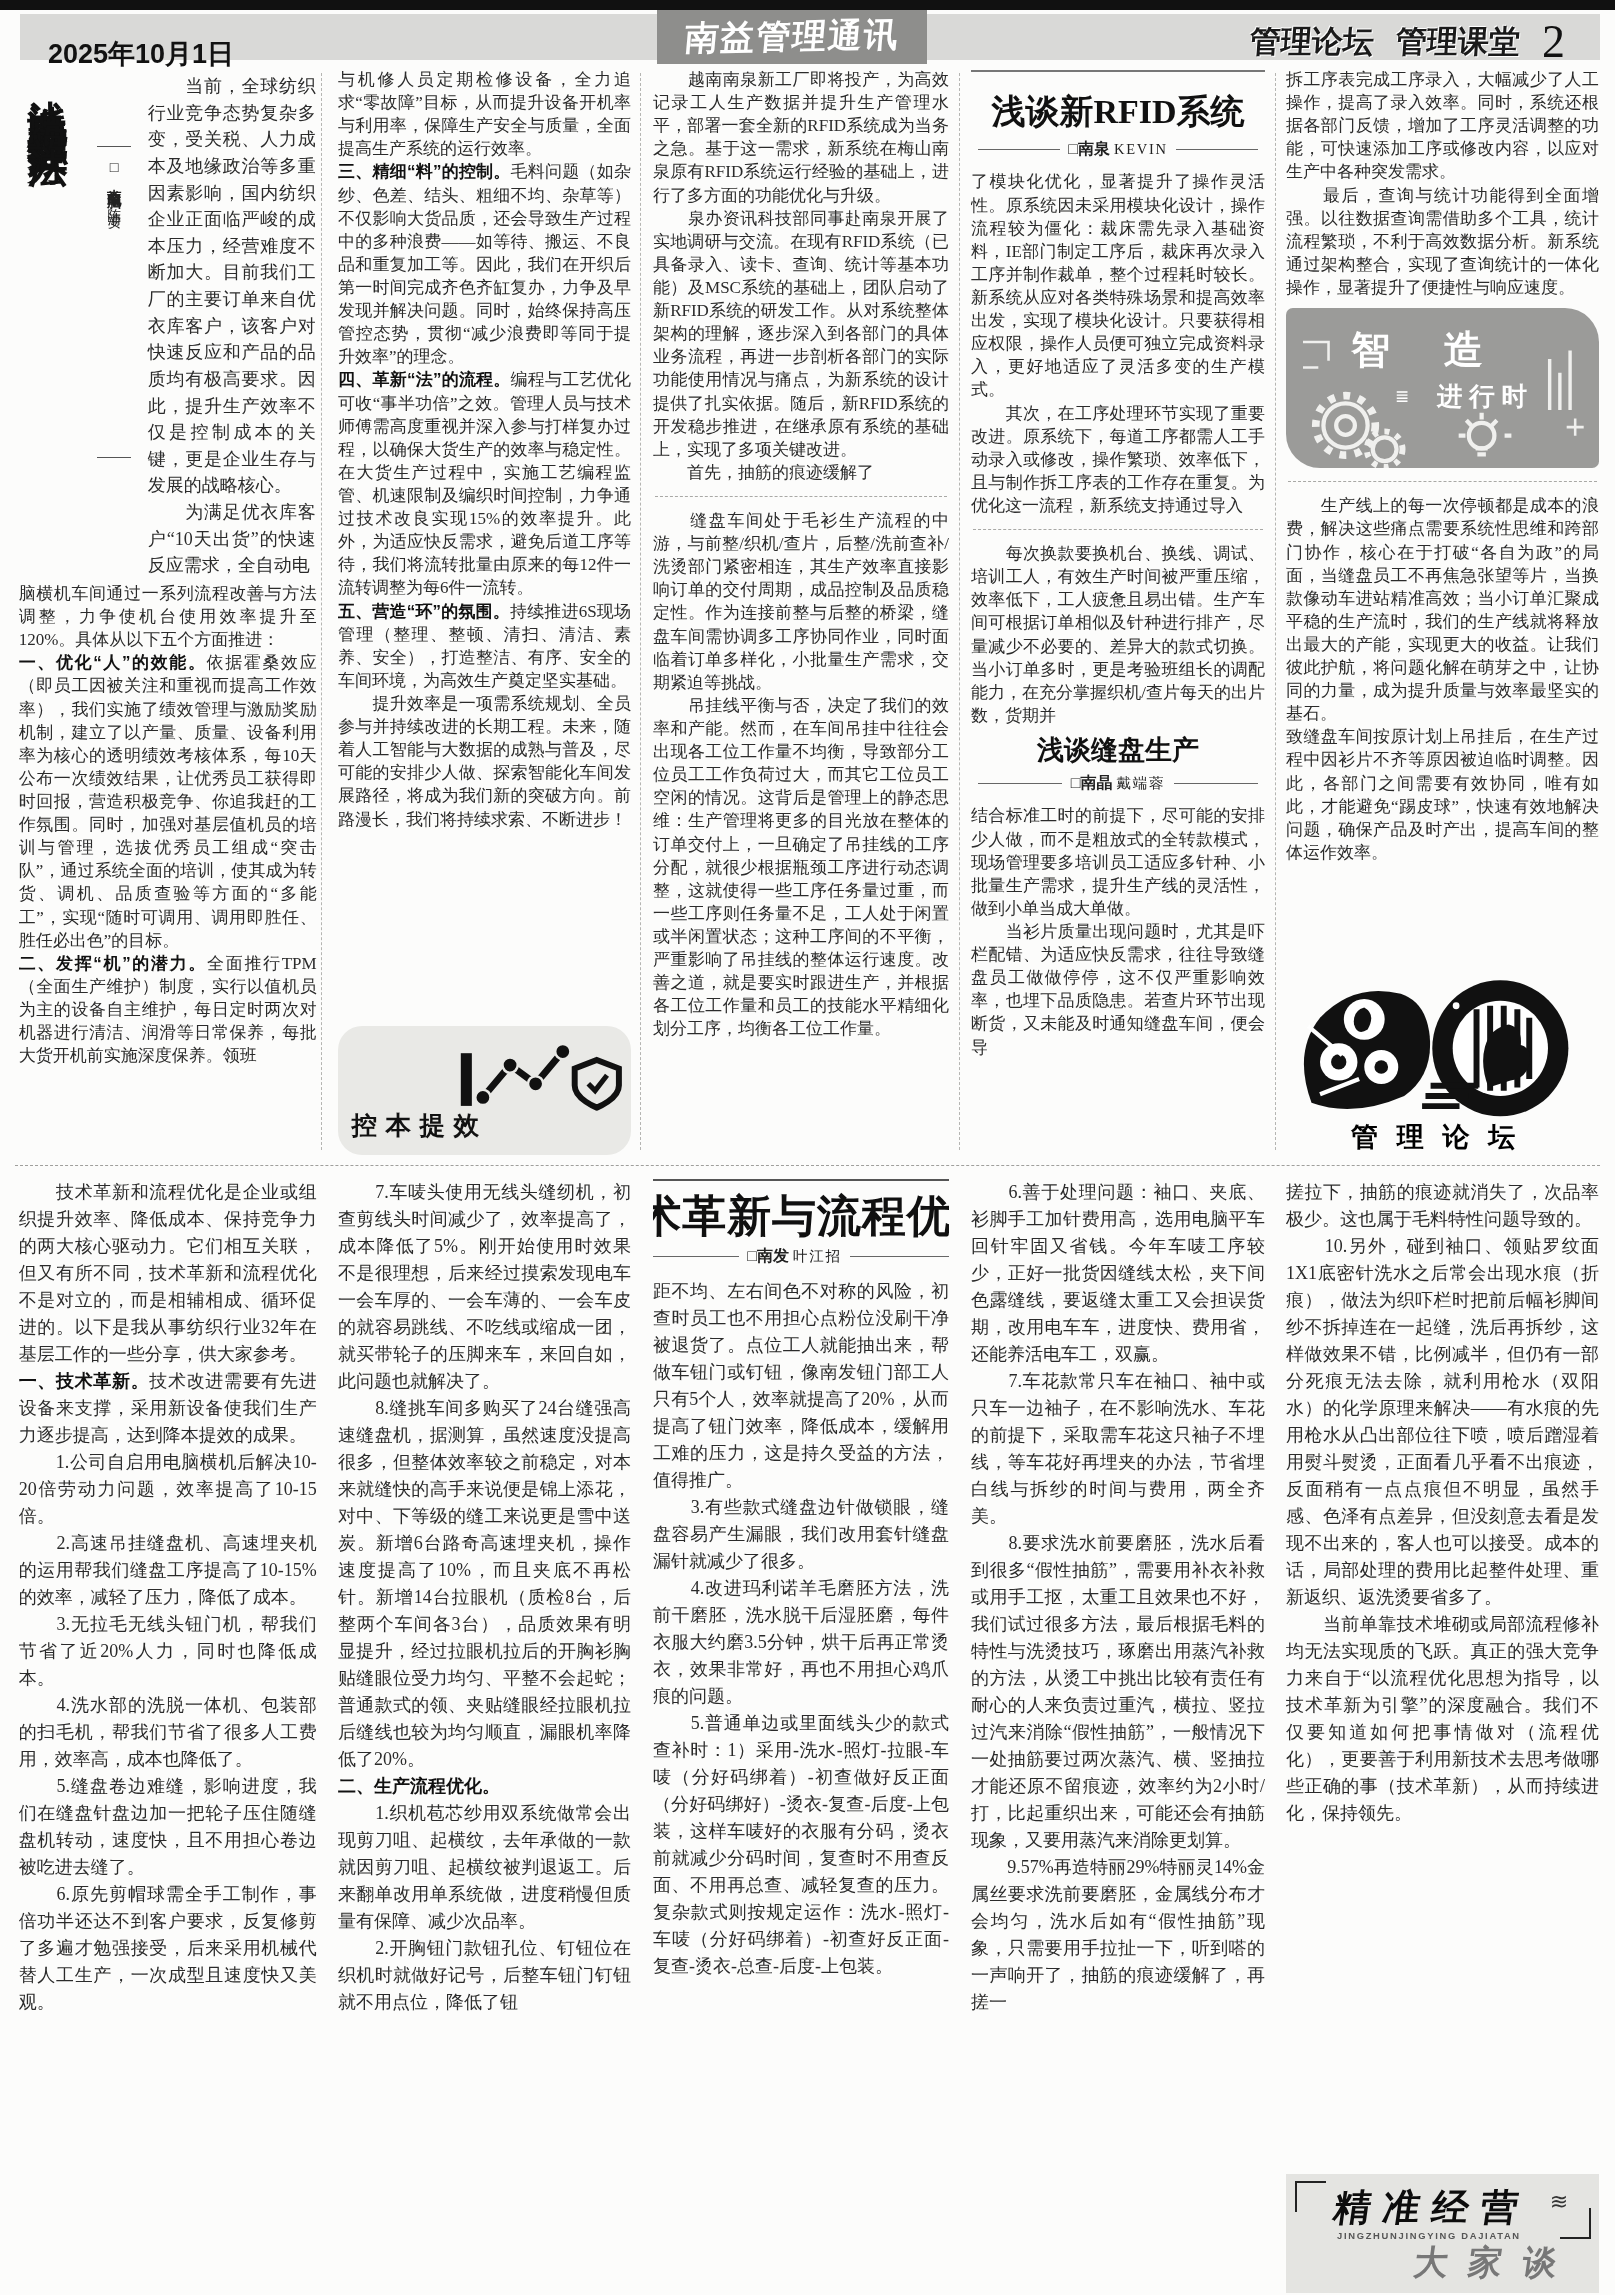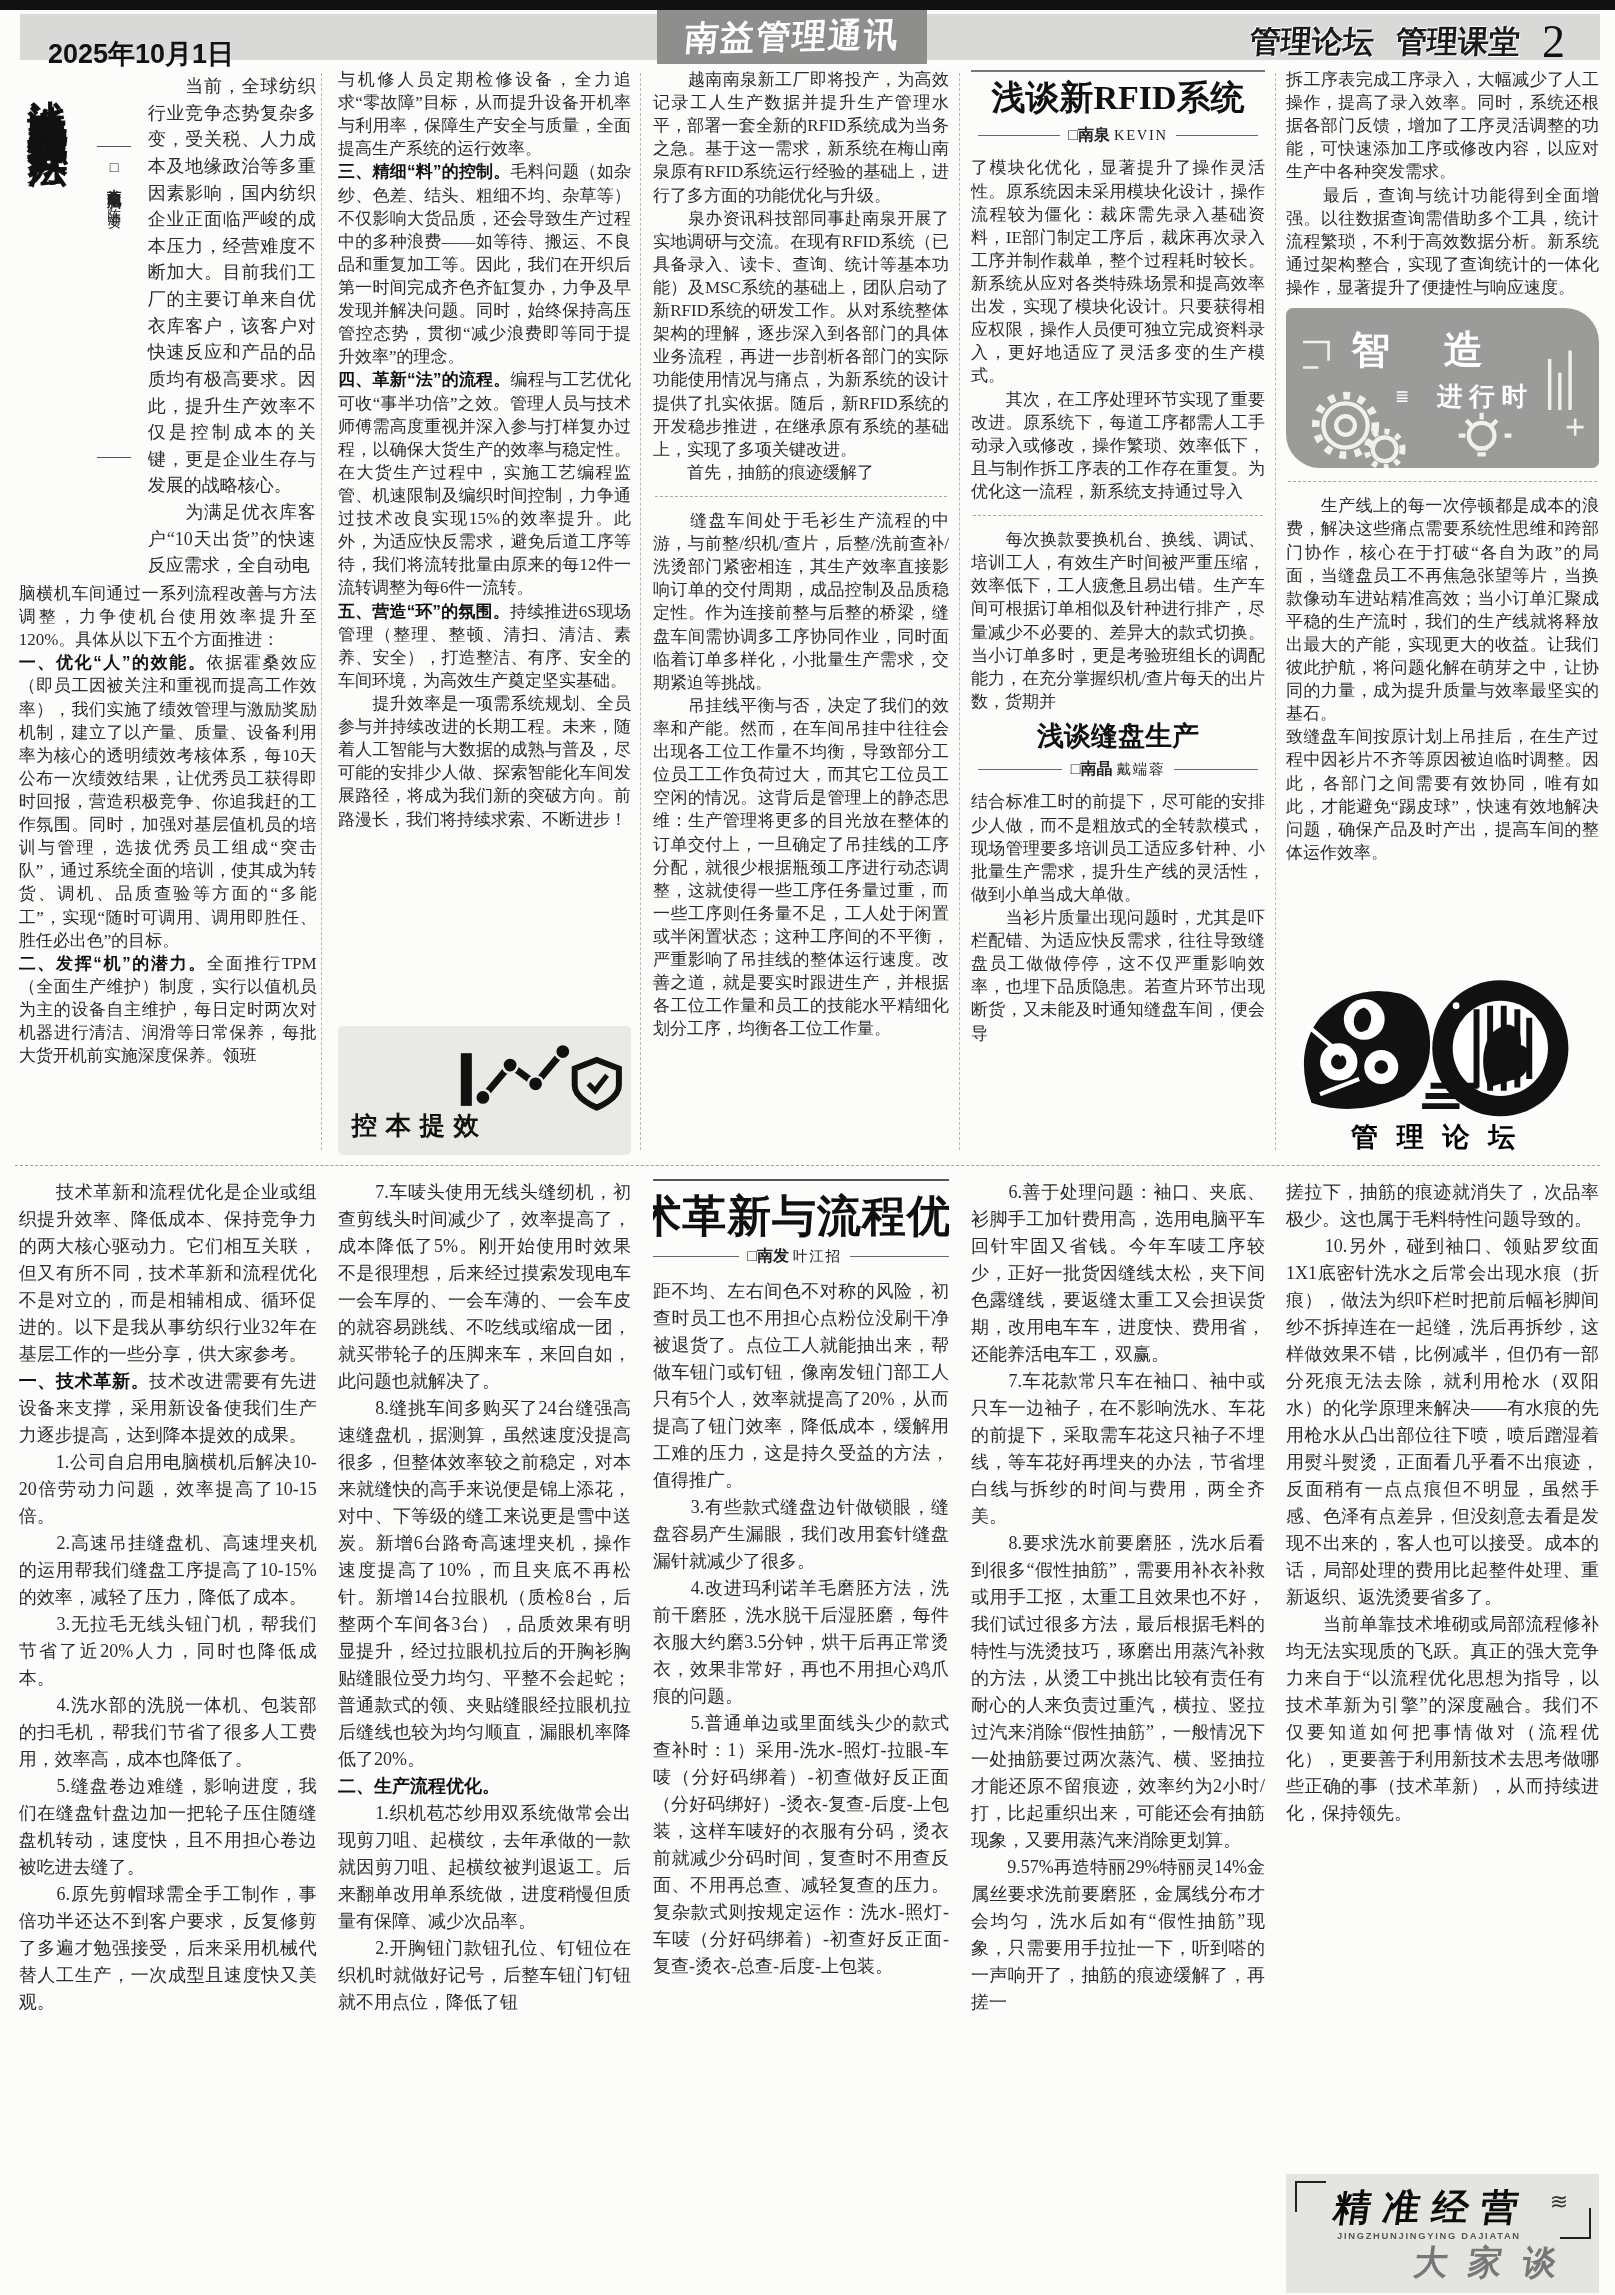--- a/index.html
+++ b/index.html
@@ -40,33 +40,33 @@
            font-weight:bold;letter-spacing:4.3px;color:#111;line-height:1.18;}
   #a1auth{position:absolute;left:78px;top:78px;height:286px;width:34px;
           border-top:1.7px solid #555;border-bottom:1.7px solid #555;
           display:flex;flex-direction:column;align-items:center;padding:12px 0;}
   #a1auth .org{writing-mode:vertical-rl;font-size:14.5px;font-weight:bold;letter-spacing:1.7px;}
   #a1auth .nm{writing-mode:vertical-rl;font-size:13.6px;margin-top:13.6px;letter-spacing:3.4px;}
   #a1intro{position:absolute;left:129px;top:5.1px;width:168px;}
   #a1intro .para{font-size:18px;line-height:1.48;}
   
   .headline{flex:none;text-align:center;font-weight:bold;color:#111;line-height:1.15;}
-  .hl-rfid{font-size:34px;border-top:2.6px solid #777;padding-top:6px;margin:1.7px 0 3.4px;}
+  .hl-rfid{font-size:34px;border-top:2.6px solid #777;padding-top:20px;margin:1.7px 0 3.4px;}
   .hl-fp{font-size:27px;margin:8.5px 0 1.7px;}
   .authrow{flex:none;display:flex;align-items:center;gap:8.5px;margin:5.1px 6.8px 10.2px;}
   .authrow .rule{flex:1;border-top:1.7px solid #666;}
   .authrow .who{font-size:16px;font-weight:bold;white-space:nowrap;}
   .authrow .who small{font-weight:normal;font-size:14.5px;letter-spacing:1.7px;}
   
   #btitlewrap{flex:none;margin-left:-65px;width:413px;}
   #btitle{border-top:2.6px solid #555;padding-top:12px;font-size:44px;font-weight:bold;
           letter-spacing:0.9px;color:#101010;text-align:center;line-height:1.1;}
   
   .gfx{flex:none;}
-  #kongben{margin-top:auto;background:#e9e9e6;border-radius:5px;height:129px;position:relative;}
+  #kongben{margin-top:auto;background:#e9e9e6;border-radius:24px;height:129px;position:relative;}
   #kongben svg{position:absolute;right:6.8px;top:5.1px;}
   #kongben .lbl{position:absolute;left:13.6px;bottom:12px;font-size:25.5px;font-weight:bold;
                 letter-spacing:8.5px;color:#111;}
   #zhizao{background:#9b9b99;border-radius:6.8px 34px 6.8px 34px;height:160px;position:relative;
           color:#fff;margin:8.5px 0 1.7px;overflow:hidden;}
   #zhizao .l1{position:absolute;left:65px;top:15.3px;font-size:39px;font-weight:bold;letter-spacing:22px;}
   #zhizao .l2{position:absolute;left:151px;top:71px;font-size:25.5px;font-weight:bold;letter-spacing:6.8px;}
   #zhizao .menu{position:absolute;left:109px;top:78px;font-size:17px;}
   #guanli{margin-top:auto;height:180px;position:relative;}
   #guanli .lbl{position:absolute;left:0;right:0;bottom:0;text-align:center;font-size:27px;

